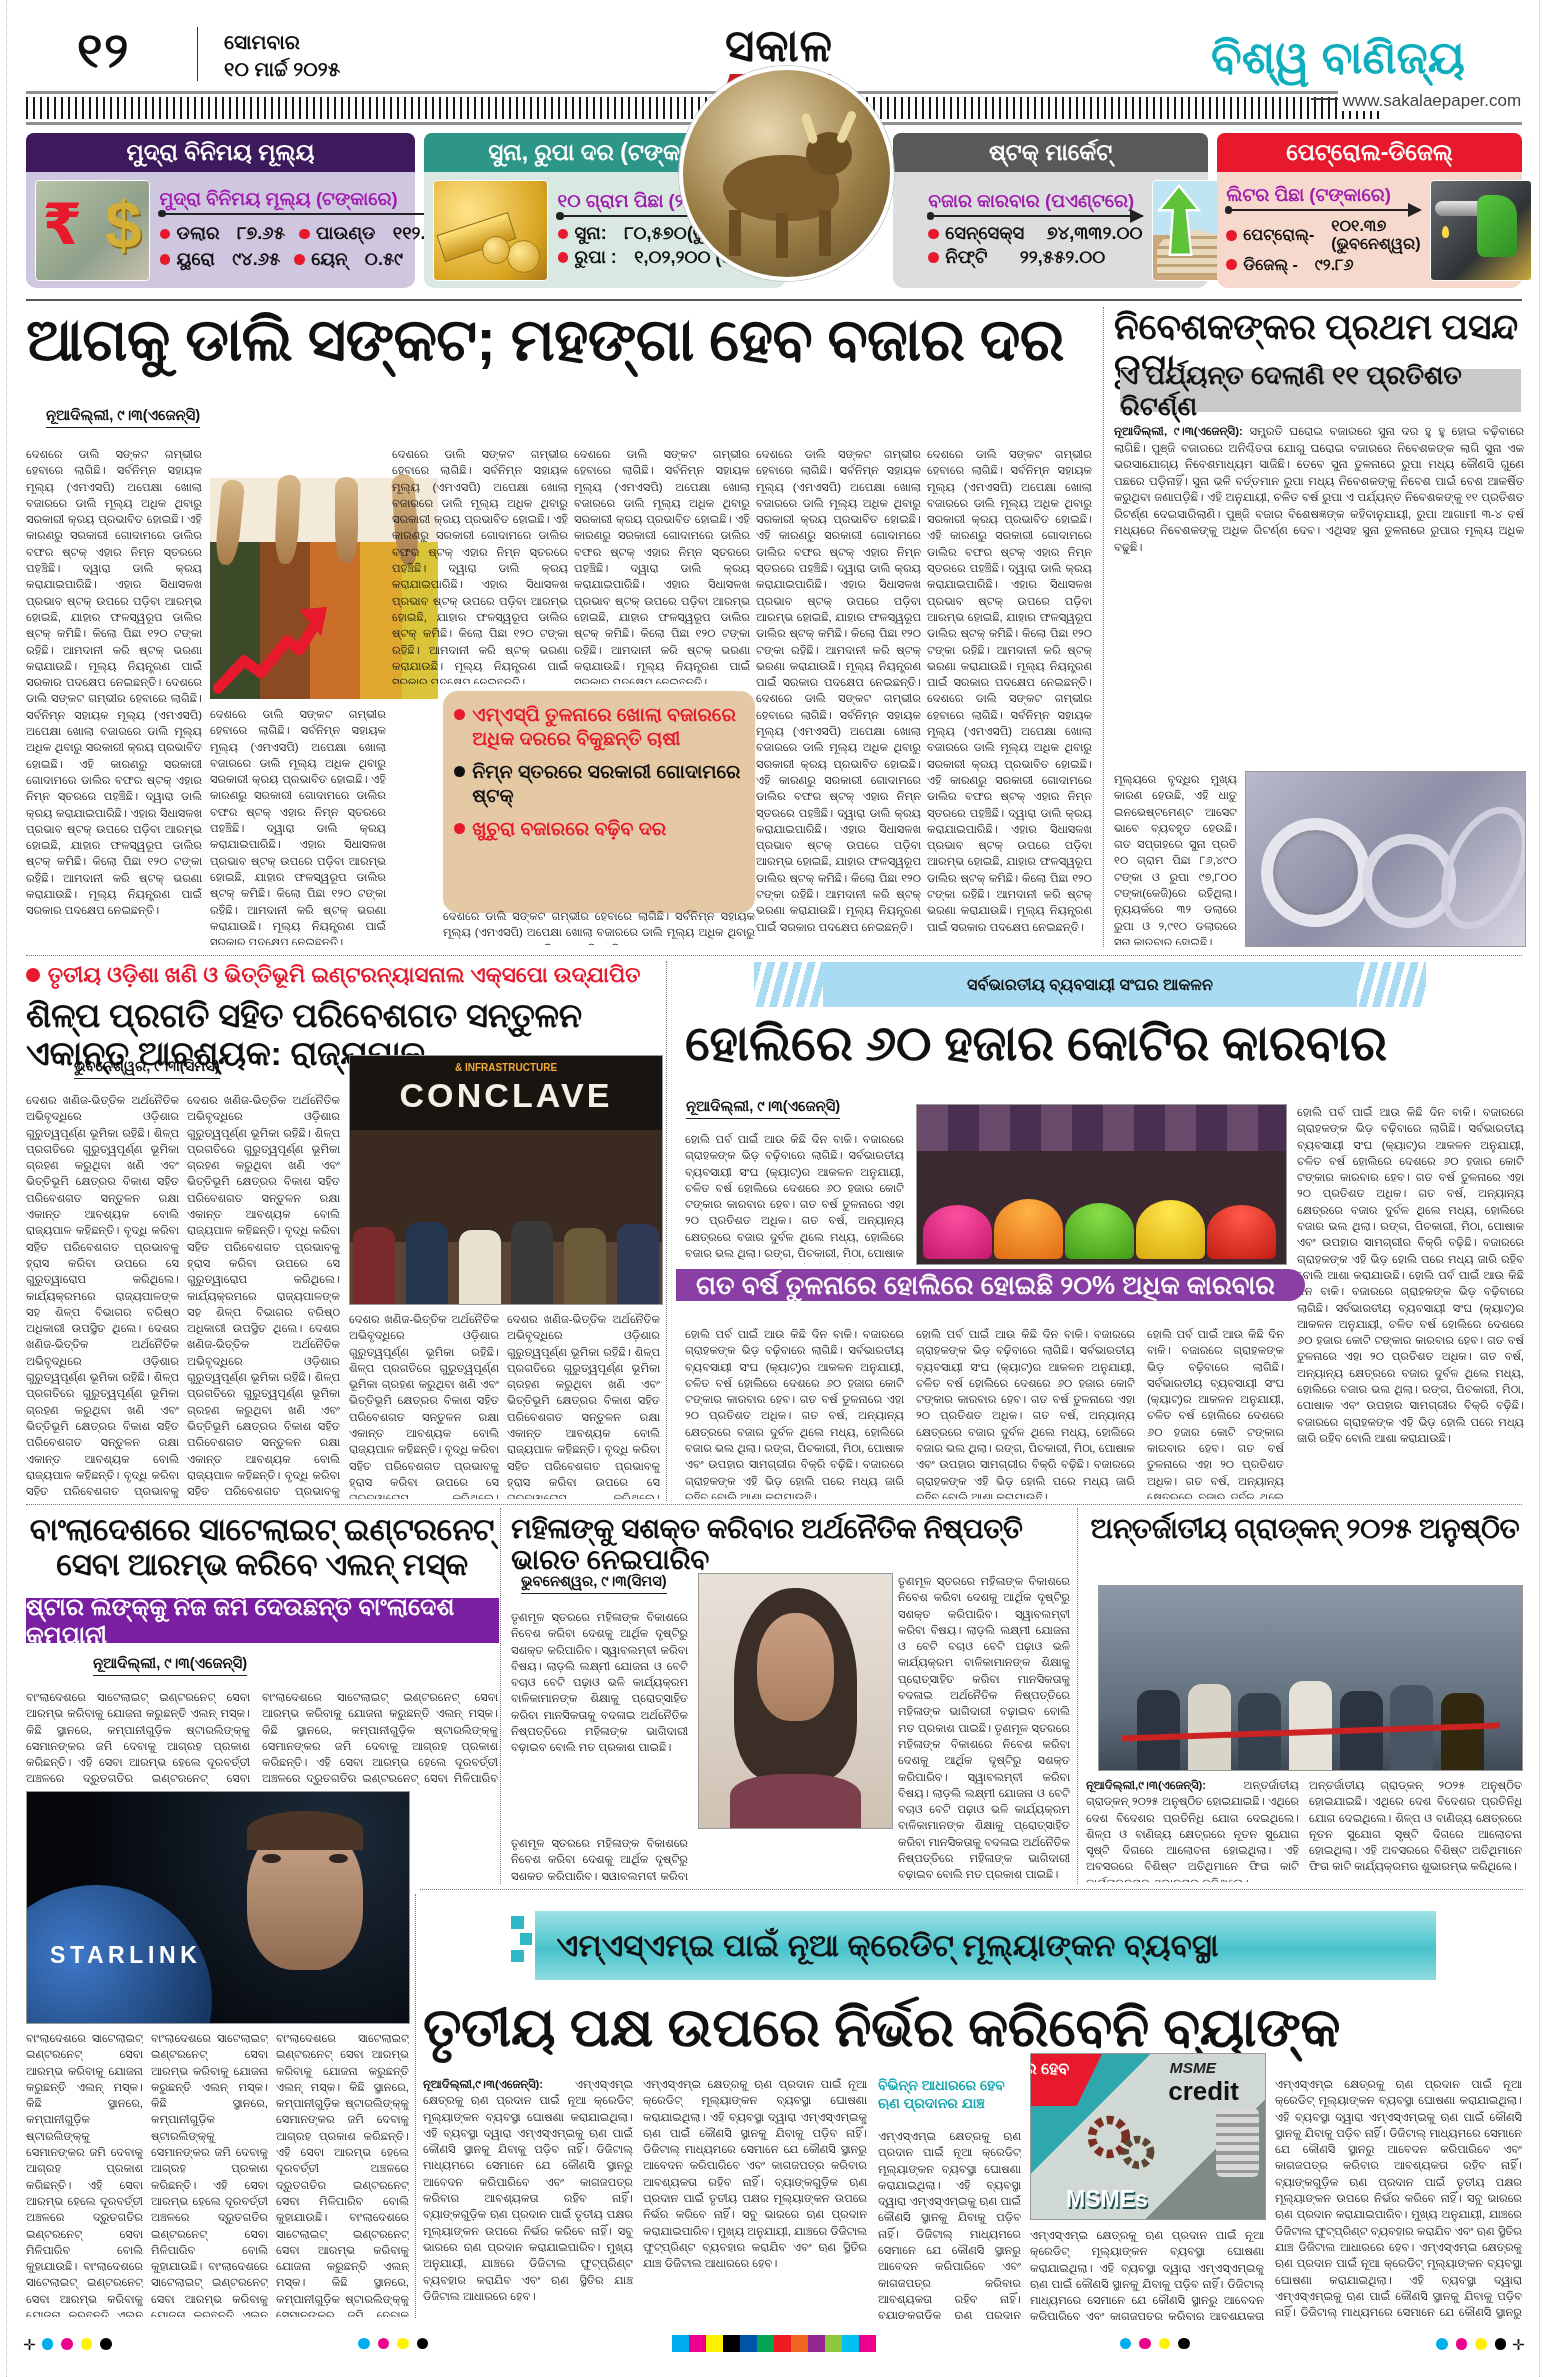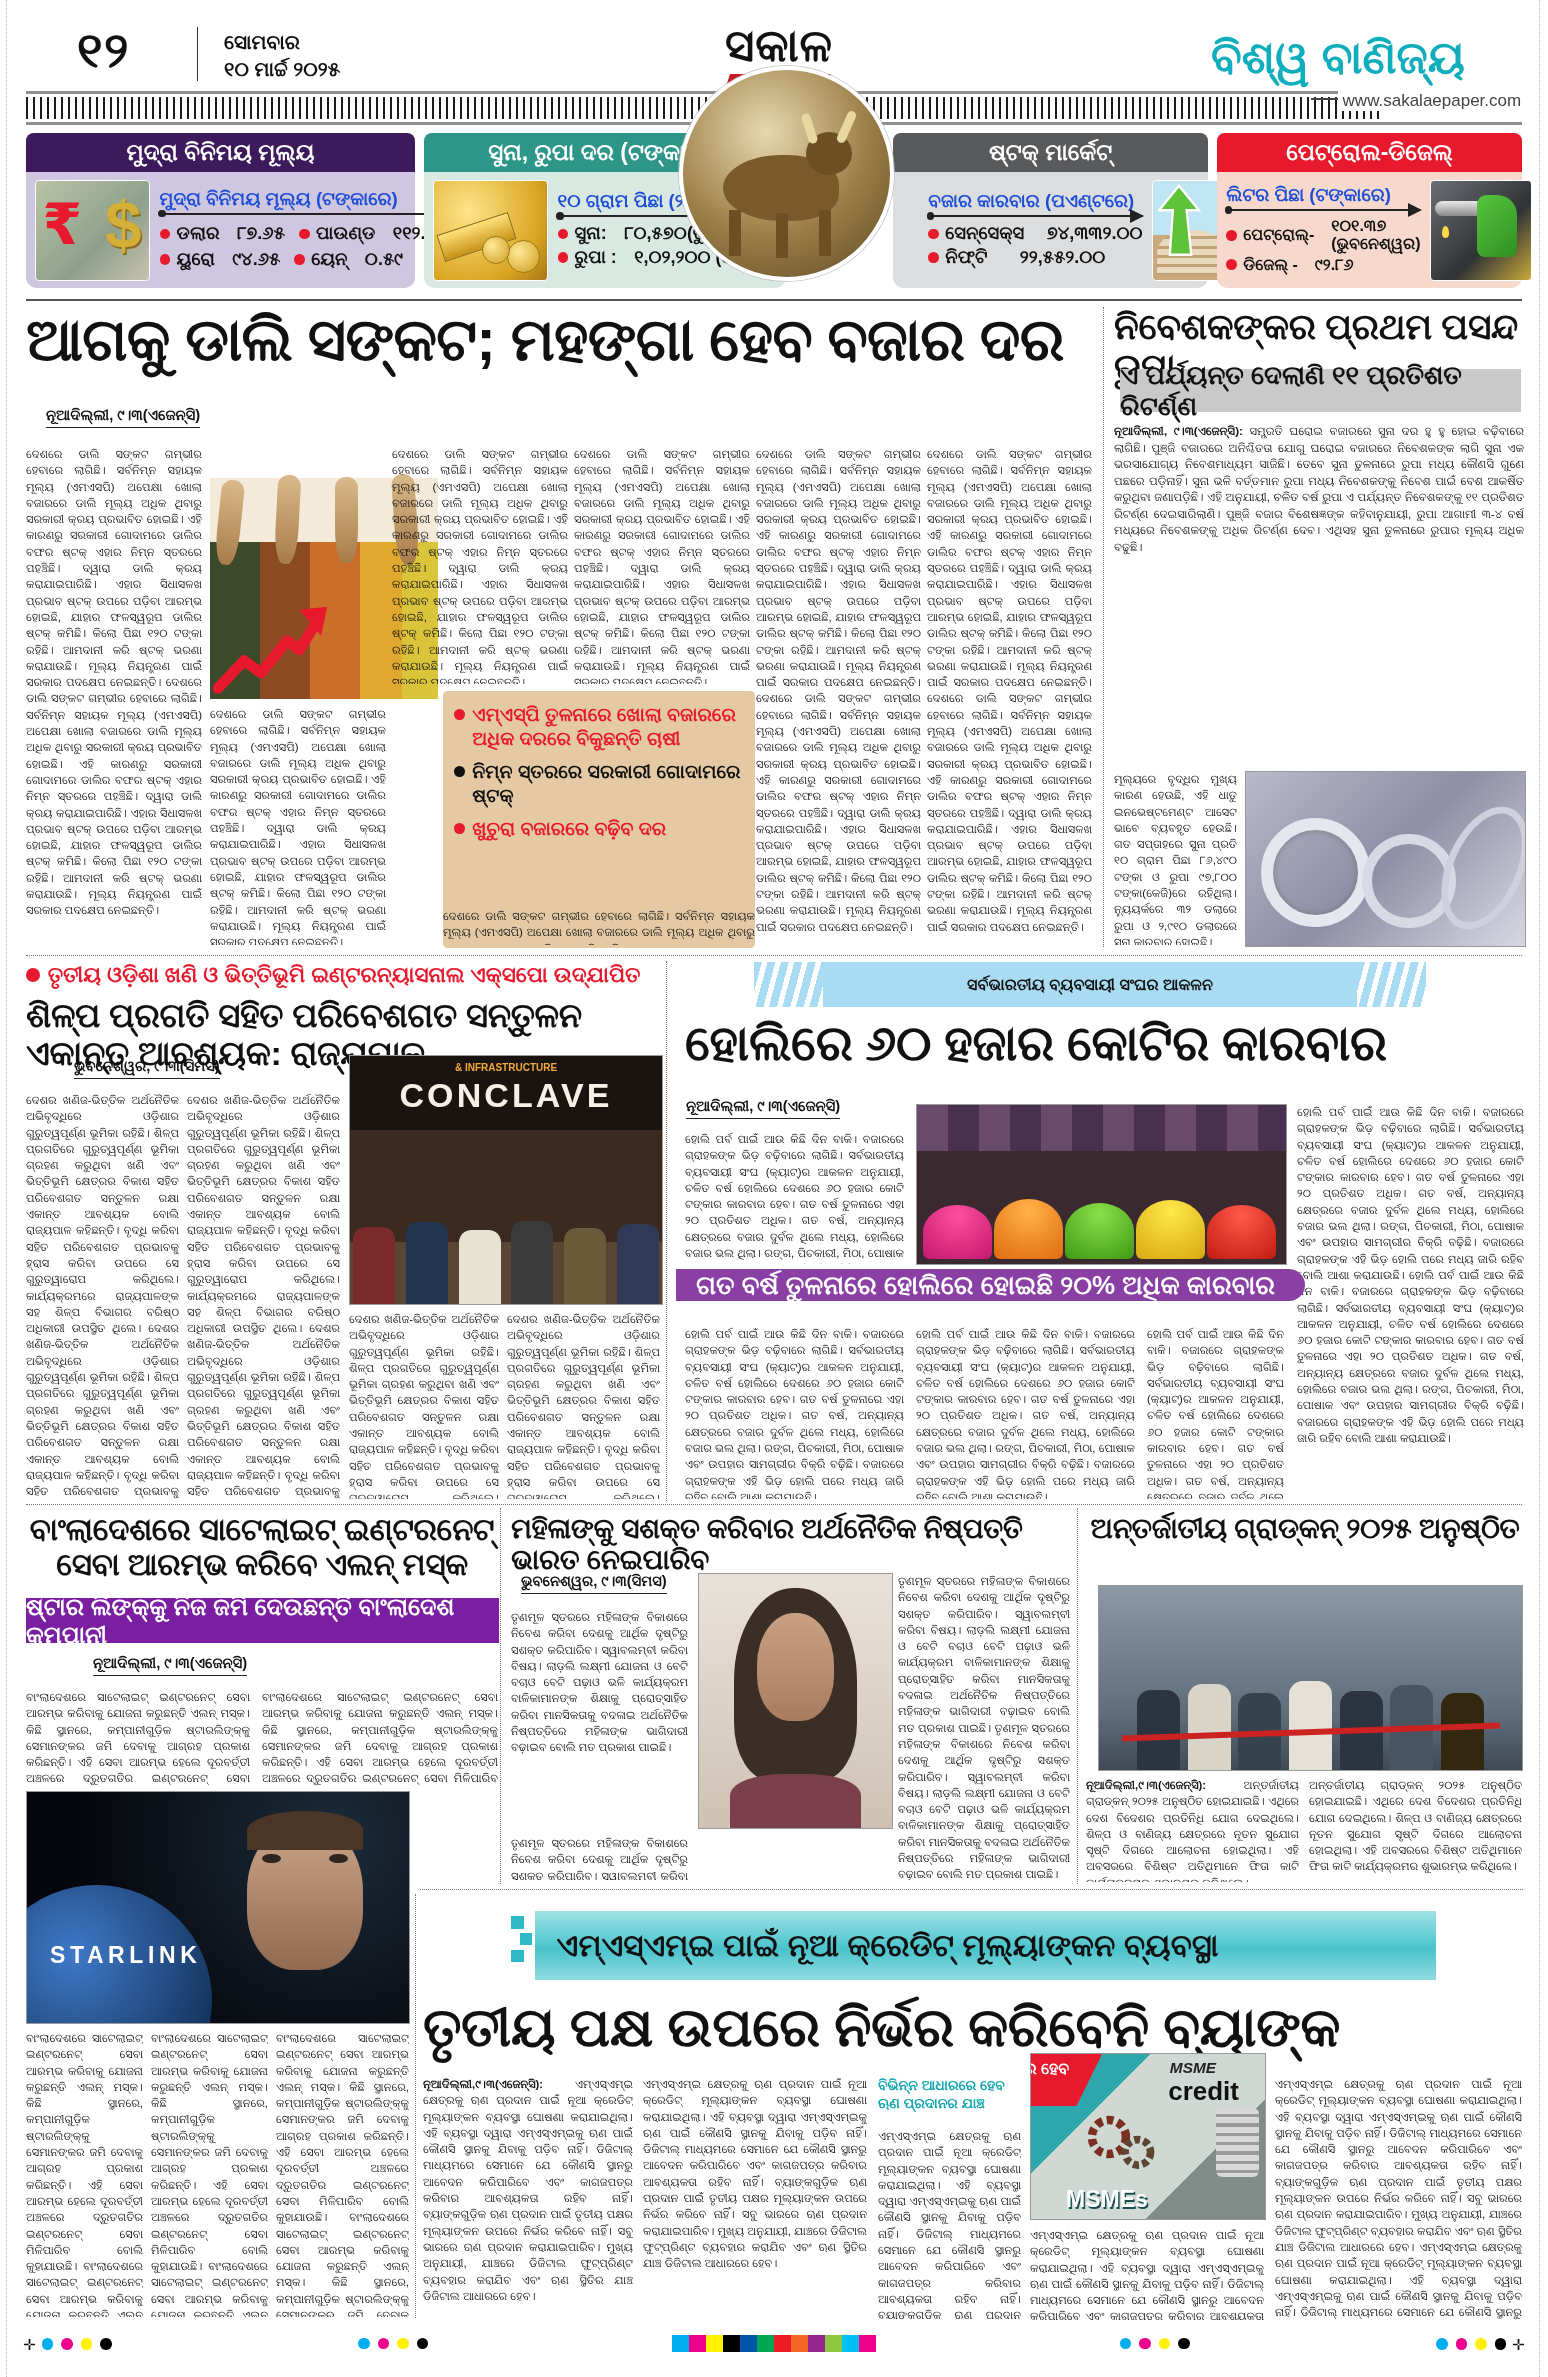--- a/index.html
+++ b/index.html
@@ -17,21 +17,21 @@
   .section-title{font-size:45px;font-weight:800;color:#10aebc;}
   .rule{position:absolute;left:26px;right:26px;height:3.1px;background:#8f8f8f;}
   .ticker{position:absolute;height:21.6px;background:repeating-linear-gradient(90deg,#1a1a1a 0 2.3px,#fff 2.3px 7px);}
   .site{font-size:17px;color:#444;}
   
   .ibox{position:absolute;height:154px;}
   .ibox .hd{height:39px;border-radius:7.7px 7.7px 0 0;color:#fff;display:flex;align-items:center;justify-content:center;
             font-size:23px;font-weight:800;}
   .ibox .bd{height:116px;border-radius:0 0 10.8px 10.8px;display:flex;align-items:center;gap:9.3px;padding:6.2px 9.3px;box-sizing:border-box;}
   .thumb{width:113px;height:99px;border-radius:4.6px;border:1.5px solid #fff;flex:0 0 auto;position:relative;overflow:hidden;}
-  .ib-sub{font-size:18.5px;font-weight:800;color:#1d4ed8;}
+  .ib-sub{font-size:18.5px;font-weight:800;color:#a21caf;}
   .arrowline{height:2.3px;background:#222;position:relative;margin:3.1px 0 6.2px 0;}
   .arrowline:before{content:"";position:absolute;left:-1.5px;top:-3.1px;width:7.7px;height:7.7px;background:#222;border-radius:50%;}
   .arrowline:after{content:"";position:absolute;right:-1.5px;top:-6.2px;border-left:14px solid #222;border-top:7px solid transparent;border-bottom:7px solid transparent;}
   .ib-item{font-size:18px;font-weight:700;display:flex;align-items:center;gap:6.2px;margin:2.3px 0;}
   .dot{width:10.8px;height:10.8px;border-radius:50%;background:#e8192c;flex:0 0 auto;}
   
   .headline-main{font-size:59px;font-weight:800;letter-spacing:-0.8px;line-height:1.05;}
   .byline{font-size:14.7px;font-weight:800;border-bottom:1.5px solid #222;display:inline-block;padding-bottom:3.1px;}
   .col{position:absolute;font-size:11.4px;line-height:1.43;text-align:justify;overflow:hidden;color:#141414;}
   .col b{font-weight:800;}
@@ -192,21 +192,21 @@
     <svg width="116" height="100" viewBox="0 0 150 130" style="position:absolute;left:3.1px;bottom:3.1px;">
       <path d="M6 120 L40 84 L62 100 L96 58 L112 70 L138 28" stroke="#e8192c" stroke-width="14" fill="none" stroke-linejoin="round" stroke-linecap="round"></path>
       <path d="M112 18 L148 14 L140 52 Z" fill="#e8192c"></path>
     </svg>
   </div>
   <div class="col" style="left:210px;top:706px;width:176px;height:239px;">ଦେଶରେ ଡାଲି ସଙ୍କଟ ଗମ୍ଭୀର ହେବାରେ ଲାଗିଛି। ସର୍ବନିମ୍ନ ସହାୟକ ମୂଲ୍ୟ (ଏମଏସପି) ଅପେକ୍ଷା ଖୋଲା ବଜାରରେ ଡାଲି ମୂଲ୍ୟ ଅଧିକ ଥିବାରୁ ସରକାରୀ କ୍ରୟ ପ୍ରଭାବିତ ହୋଇଛି। ଏହି କାରଣରୁ ସରକାରୀ ଗୋଦାମରେ ଡାଲିର ବଫର ଷ୍ଟକ୍ ଏହାର ନିମ୍ନ ସ୍ତରରେ ପହଞ୍ଚିଛି। ଦ୍ୱାରା ଡାଲି କ୍ରୟ କରାଯାଇପାରିଛି। ଏହାର ସିଧାସଳଖ ପ୍ରଭାବ ଷ୍ଟକ୍ ଉପରେ ପଡ଼ିବା ଆରମ୍ଭ ହୋଇଛି, ଯାହାର ଫଳସ୍ୱରୂପ ଡାଲିର ଷ୍ଟକ୍ କମିଛି। କିଲୋ ପିଛା ୧୨୦ ଟଙ୍କା ରହିଛି। ଆମଦାନୀ କରି ଷ୍ଟକ୍ ଭରଣା କରାଯାଉଛି। ମୂଲ୍ୟ ନିୟନ୍ତ୍ରଣ ପାଇଁ ସରକାର ପଦକ୍ଷେପ ନେଇଛନ୍ତି।</div>
 
   <div class="col" style="left:392px;top:446px;width:176px;height:238px;">ଦେଶରେ ଡାଲି ସଙ୍କଟ ଗମ୍ଭୀର ହେବାରେ ଲାଗିଛି। ସର୍ବନିମ୍ନ ସହାୟକ ମୂଲ୍ୟ (ଏମଏସପି) ଅପେକ୍ଷା ଖୋଲା ବଜାରରେ ଡାଲି ମୂଲ୍ୟ ଅଧିକ ଥିବାରୁ ସରକାରୀ କ୍ରୟ ପ୍ରଭାବିତ ହୋଇଛି। ଏହି କାରଣରୁ ସରକାରୀ ଗୋଦାମରେ ଡାଲିର ବଫର ଷ୍ଟକ୍ ଏହାର ନିମ୍ନ ସ୍ତରରେ ପହଞ୍ଚିଛି। ଦ୍ୱାରା ଡାଲି କ୍ରୟ କରାଯାଇପାରିଛି। ଏହାର ସିଧାସଳଖ ପ୍ରଭାବ ଷ୍ଟକ୍ ଉପରେ ପଡ଼ିବା ଆରମ୍ଭ ହୋଇଛି, ଯାହାର ଫଳସ୍ୱରୂପ ଡାଲିର ଷ୍ଟକ୍ କମିଛି। କିଲୋ ପିଛା ୧୨୦ ଟଙ୍କା ରହିଛି। ଆମଦାନୀ କରି ଷ୍ଟକ୍ ଭରଣା କରାଯାଉଛି। ମୂଲ୍ୟ ନିୟନ୍ତ୍ରଣ ପାଇଁ ସରକାର ପଦକ୍ଷେପ ନେଇଛନ୍ତି।</div>
   <div class="col" style="left:574px;top:446px;width:176px;height:238px;">ଦେଶରେ ଡାଲି ସଙ୍କଟ ଗମ୍ଭୀର ହେବାରେ ଲାଗିଛି। ସର୍ବନିମ୍ନ ସହାୟକ ମୂଲ୍ୟ (ଏମଏସପି) ଅପେକ୍ଷା ଖୋଲା ବଜାରରେ ଡାଲି ମୂଲ୍ୟ ଅଧିକ ଥିବାରୁ ସରକାରୀ କ୍ରୟ ପ୍ରଭାବିତ ହୋଇଛି। ଏହି କାରଣରୁ ସରକାରୀ ଗୋଦାମରେ ଡାଲିର ବଫର ଷ୍ଟକ୍ ଏହାର ନିମ୍ନ ସ୍ତରରେ ପହଞ୍ଚିଛି। ଦ୍ୱାରା ଡାଲି କ୍ରୟ କରାଯାଇପାରିଛି। ଏହାର ସିଧାସଳଖ ପ୍ରଭାବ ଷ୍ଟକ୍ ଉପରେ ପଡ଼ିବା ଆରମ୍ଭ ହୋଇଛି, ଯାହାର ଫଳସ୍ୱରୂପ ଡାଲିର ଷ୍ଟକ୍ କମିଛି। କିଲୋ ପିଛା ୧୨୦ ଟଙ୍କା ରହିଛି। ଆମଦାନୀ କରି ଷ୍ଟକ୍ ଭରଣା କରାଯାଉଛି। ମୂଲ୍ୟ ନିୟନ୍ତ୍ରଣ ପାଇଁ ସରକାର ପଦକ୍ଷେପ ନେଇଛନ୍ତି।</div>
 
-  <div class="abs tanbox" style="left:443px;top:691px;width:312px;height:257px;">
+  <div class="abs tanbox" style="left:443px;top:691px;width:312px;height:222px;border-radius:15px;">
     <div class="bi red">
         <span class="dot"></span>
         <span>ଏମ୍‌ଏସ୍‌ପି ତୁଳନାରେ ଖୋଲା ବଜାରରେ ଅଧିକ ଦରରେ ବିକୁଛନ୍ତି ଚାଷୀ</span>
       </div>
     <div class="bi black">
         <span class="dot" style="background:#111;"></span>
         <span>ନିମ୍ନ ସ୍ତରରେ ସରକାରୀ ଗୋଦାମରେ ଷ୍ଟକ୍</span>
       </div>
     <div class="bi red">
         <span class="dot"></span>

